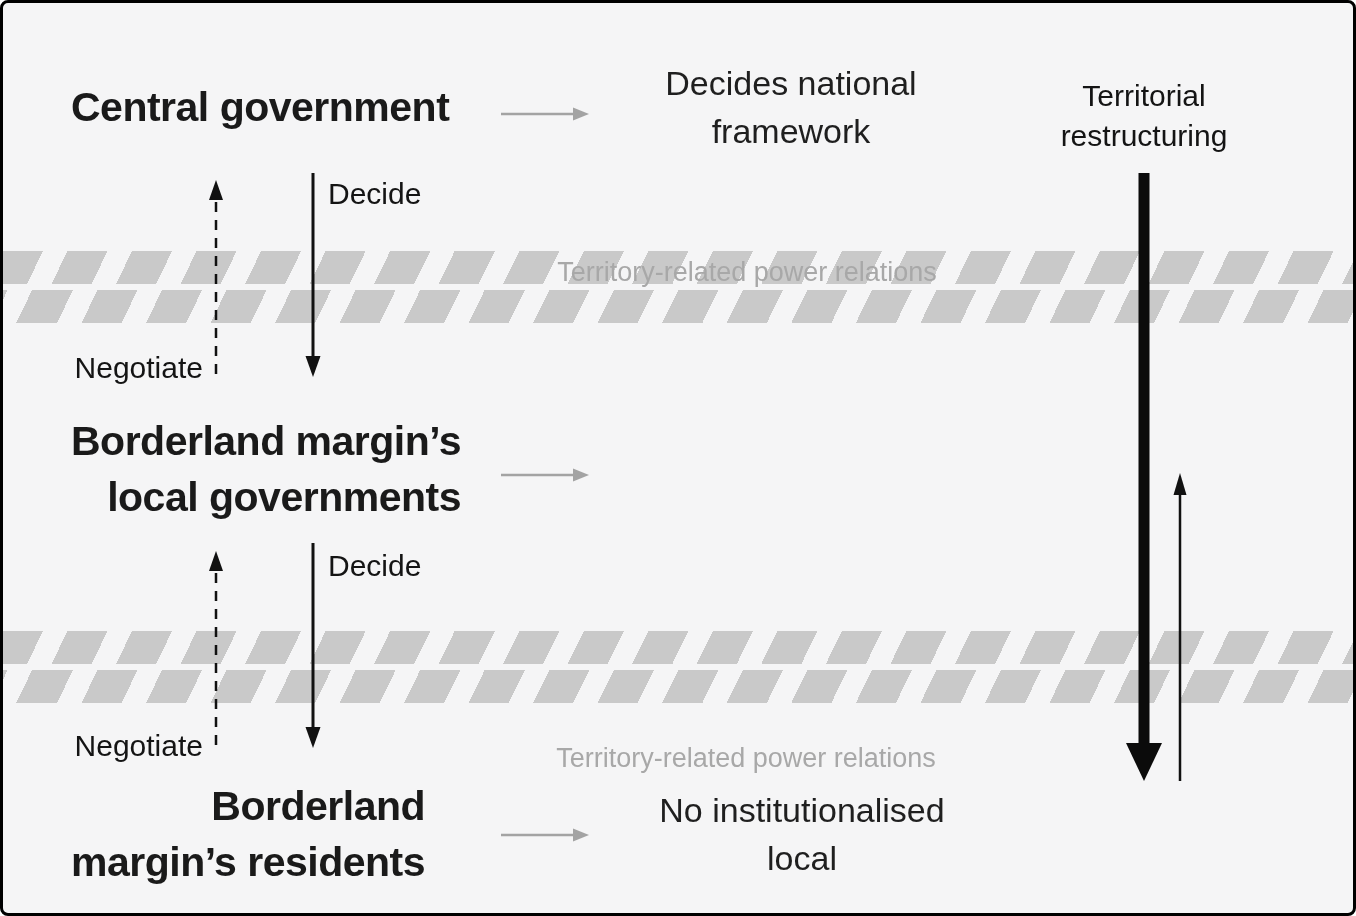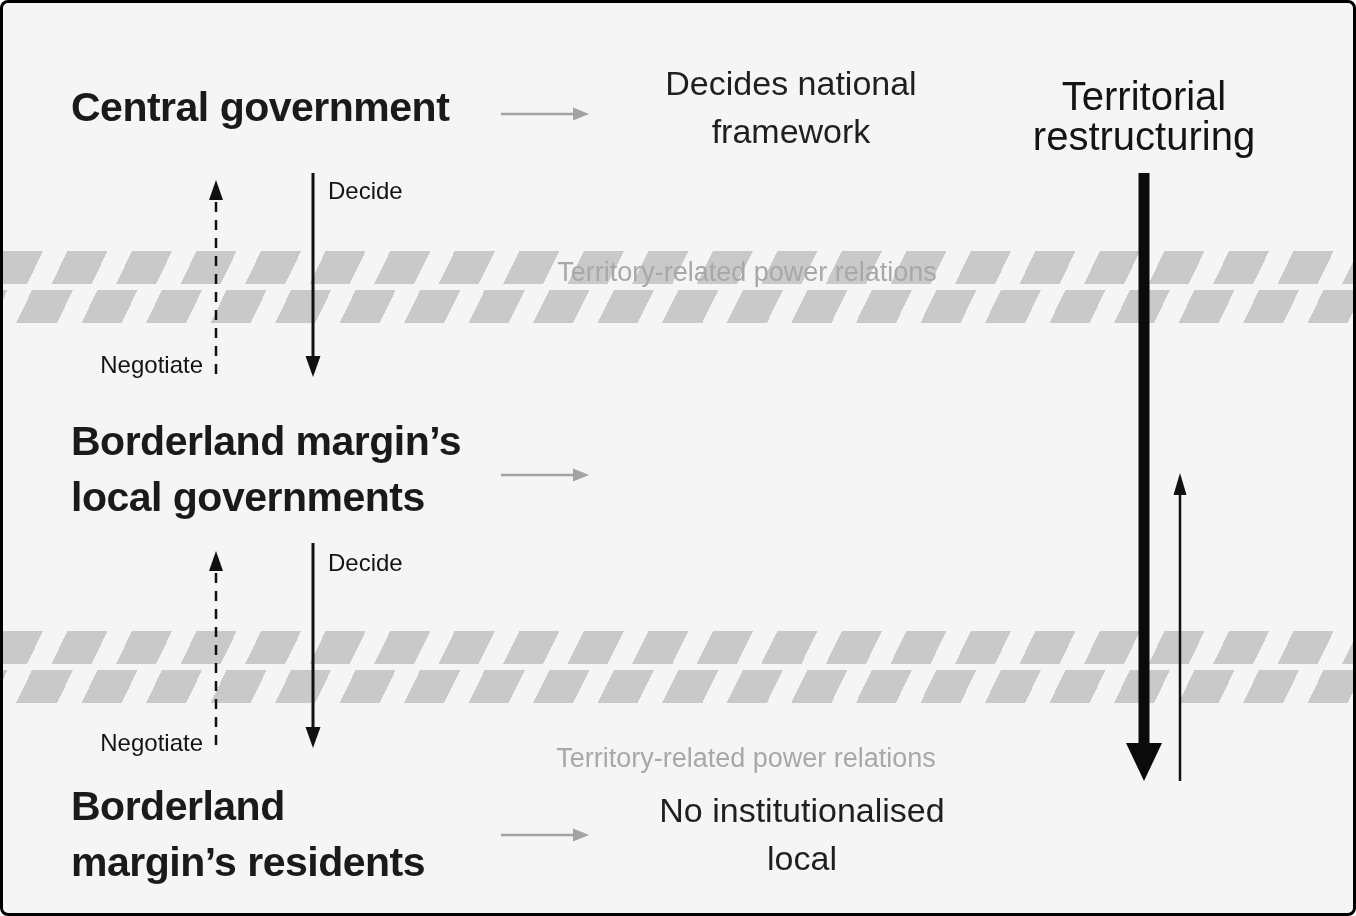--- a/index.html
+++ b/index.html
@@ -8,25 +8,25 @@
     width:1356px;height:916px;
     box-sizing:border-box;
     background:#f5f5f6;
     border:3px solid #000;
     border-radius:8px;
     overflow:hidden;
     font-family:"Liberation Sans", sans-serif;
     color:#1a1a1a;
   }
   .abs{position:absolute;}
-  .pre{white-space:pre-line;}
+  .pre{white-space:pre-line;text-align:right;}
   .actor{font-weight:700;font-size:41px;line-height:56px;letter-spacing:-0.5px;}
   .action{font-size:34px;line-height:49px;text-align:center;color:#1f1f1f;}
-  .rightlab{font-size:40px;line-height:40px;text-align:center;color:#141414;}
-  .rel{font-size:24px;color:#141414;}
+  .rightlab{font-size:30px;line-height:40px;text-align:center;color:#141414;}
+  .rel{font-size:30px;color:#141414;}
   .bandlab{font-size:27px;text-align:center;color:#a8a8a8;margin-top:36px;}
   .band{left:0;width:1356px;height:72px;}
   .stripe-row{
     height:33px;width:100%;
     background:repeating-linear-gradient(116deg,#c9c9c9 0 36px,rgba(0,0,0,0) 36px 58px);
   }
   .stripe-row.r2{margin-top:6px;background-position:30px 0;}
   svg.overlay{position:absolute;left:0;top:0;pointer-events:none;}
 </style>
 </head>

